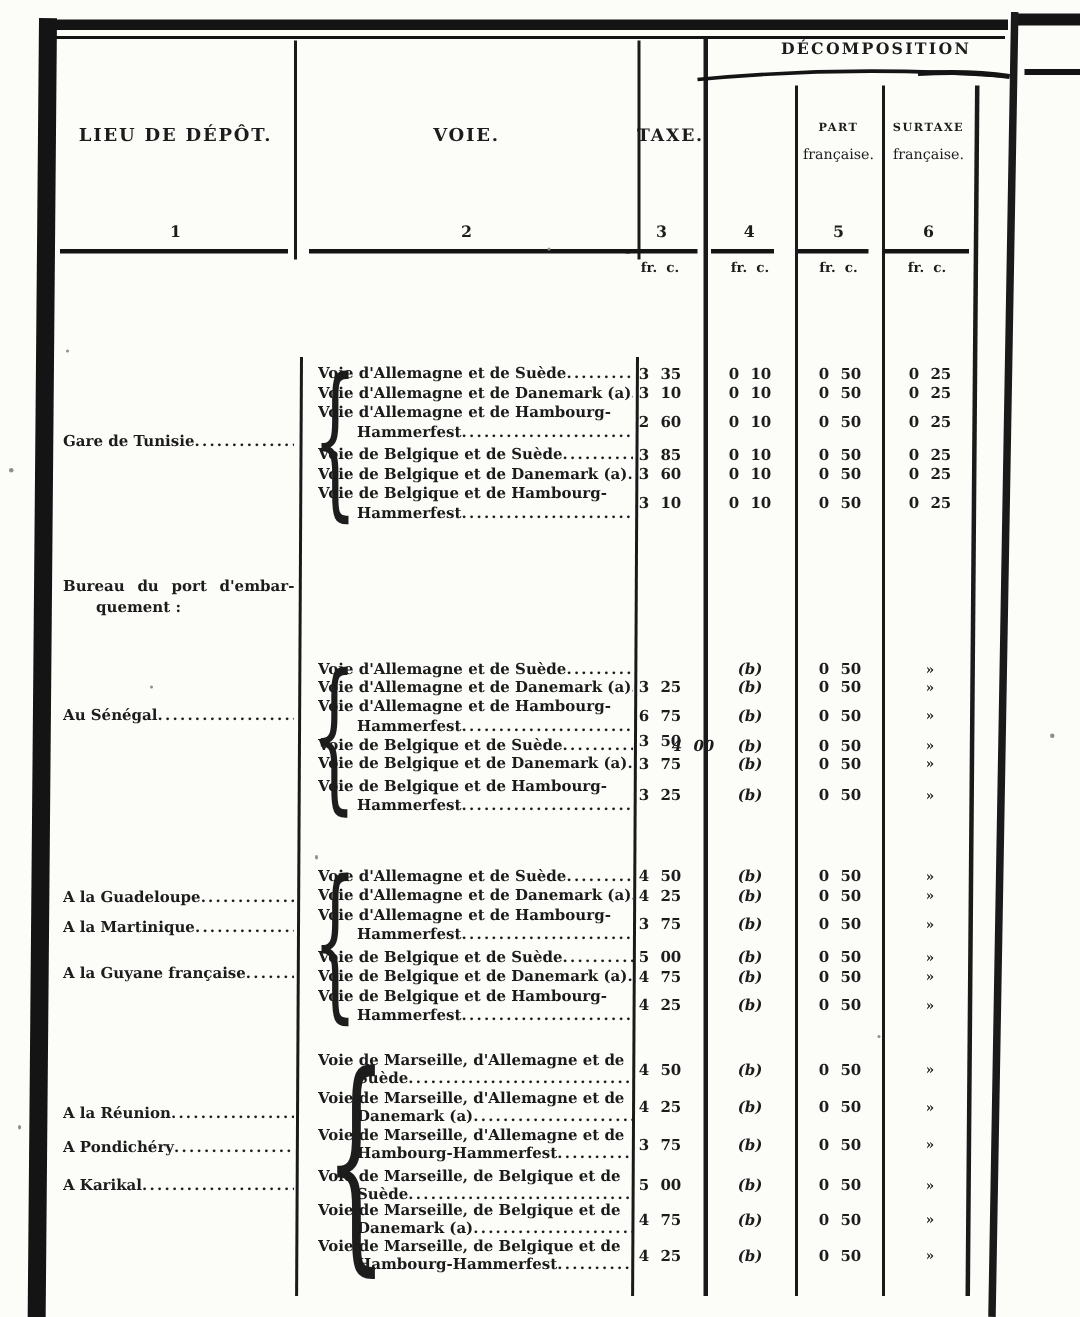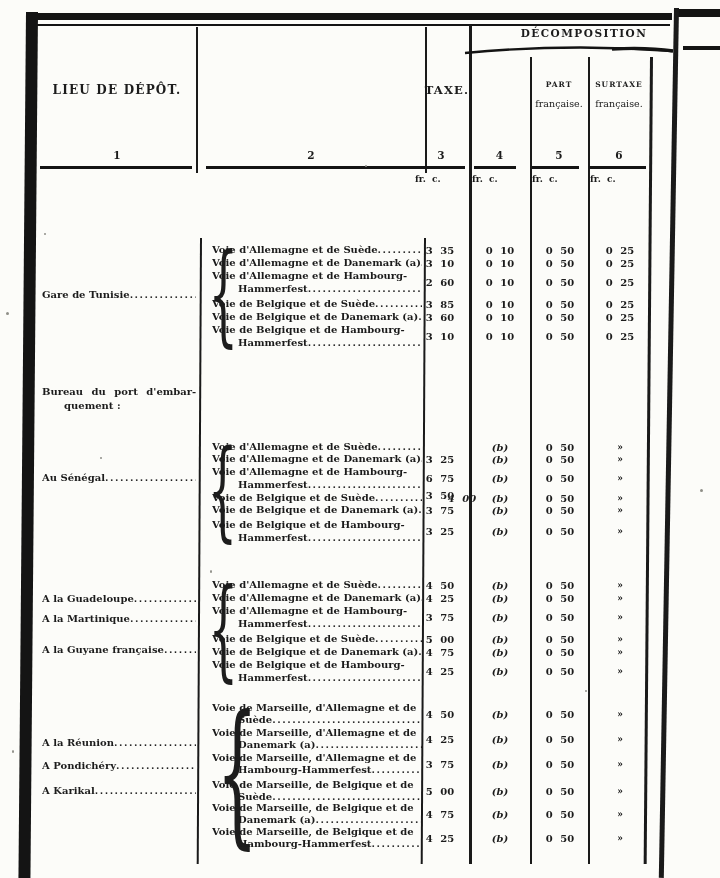--- a/index.html
+++ b/index.html
@@ -11,21 +11,21 @@
   .abs { position:absolute; }
   .rule { position:absolute; background:#141414; }
   .vr { position:absolute; background:#1a1a1a; }
   .skew { transform-origin:top left; }
   .hcell { position:absolute; text-align:center; font-weight:bold;
            font-size:12px; letter-spacing:1.2px; }
   .subhead { position:absolute; text-align:center; }
   .subhead .caps { display:block; font-size:7.5px; font-weight:bold; letter-spacing:1px; }
   .subhead .low  { display:block; font-size:9.5px; margin-top:9px; }
   .colnum { position:absolute; text-align:center; font-size:10.5px; font-weight:bold; }
-  .unit { position:absolute; font-size:9px; font-weight:bold; word-spacing:3px; }
+  .unit { position:absolute; text-align:center; font-size:9px; font-weight:bold; word-spacing:3px; }
   .decomp { position:absolute; text-align:center; font-size:10.5px; font-weight:bold; letter-spacing:1.5px; }
   .title { position:absolute; text-align:center; font-size:20px; letter-spacing:2px; font-weight:500; }
   .lieu-label { position:absolute; left:42px; width:154px; display:flex;
                 font-size:10px; font-weight:bold; white-space:nowrap; overflow:hidden; }
   .note { position:absolute; left:42px; width:160px; font-size:10px; font-weight:bold; line-height:14px; }
   .note .l1 { word-spacing:5px; }
   .note .l2 { padding-left:22px; }
   .row { position:absolute; }
   .voie { position:absolute; left:212px; width:210px; font-size:10px; font-weight:bold;
           line-height:13px; overflow:hidden; color:#1b1b1b; }
@@ -56,20 +56,21 @@
   <div class="vr" style="left:196px;top:27px;width:2px;height:146px;"></div>
   <div class="vr" style="left:425px;top:27px;width:2px;height:146px;"></div>
   <div class="vr" style="left:469px;top:25px;width:3px;height:839px;"></div>
   <div class="vr" style="left:530px;top:57px;width:2px;height:807px;"></div>
   <div class="vr" style="left:588px;top:57px;width:2px;height:807px;"></div>
   <div class="vr skew" style="left:650px;top:57px;width:2.5px;height:807px;transform:rotate(0.45deg);"></div>
   <div class="vr skew" style="left:200px;top:238px;width:1.5px;height:626px;transform:rotate(0.3deg);"></div>
   <div class="vr skew" style="left:424px;top:238px;width:1.5px;height:626px;transform:rotate(0.3deg);"></div>
 
   <div class="hcell" style="left:38px;top:83px;width:158px;">LIEU DE DÉPÔT.</div>
+  <div class="hcell" style="left:196px;top:83px;width:230px;">VOIE.</div>
   <div class="hcell" style="left:424px;top:83px;width:46px;font-size:11.5px;">TAXE.</div>
   <div class="decomp" style="left:500px;top:27px;width:168px;">DÉCOMPOSITION</div>
   <svg class="abs" style="left:462px;top:42px;" width="214" height="16" viewBox="0 0 214 16">
     <path d="M3,11 Q107,1 211,9" fill="none" stroke="#141414" stroke-width="2.4"></path>
     <path d="M150,7 Q185,5 211,9" fill="none" stroke="#141414" stroke-width="3.4"></path>
   </svg>
 
   <div class="subhead" style="left:530px;top:80px;width:58px;">
     <span class="caps">PART</span>
     <span class="low">française.</span>

